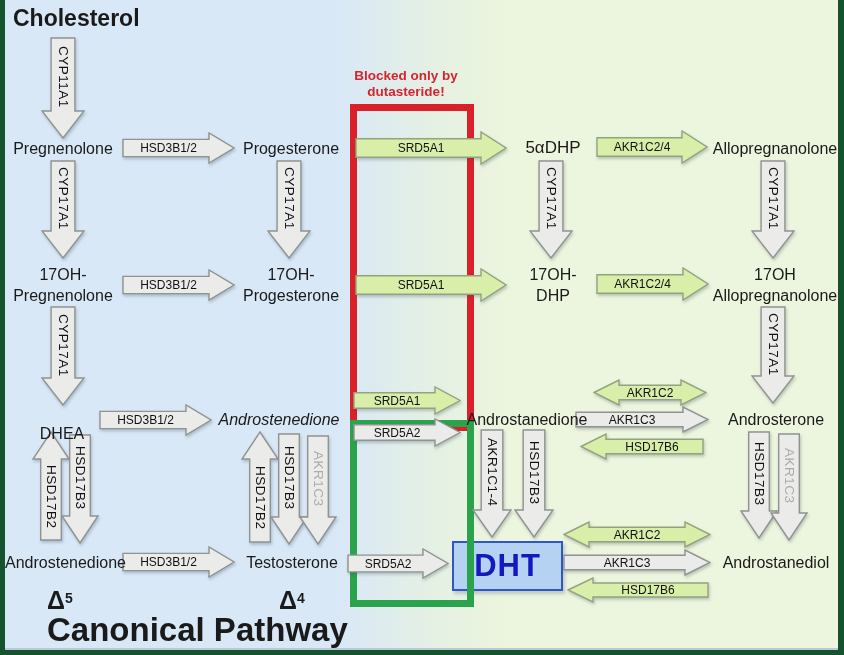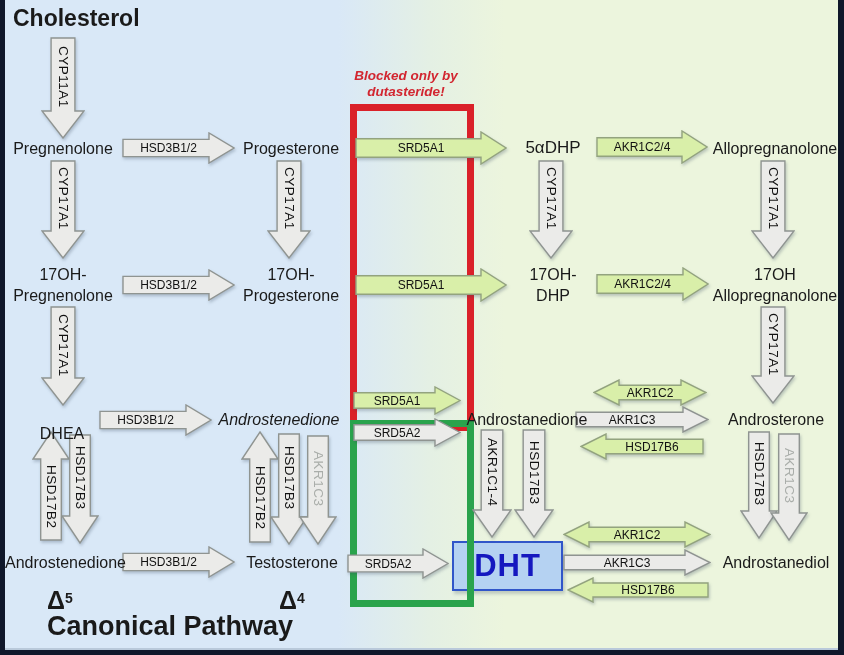--- a/index.html
+++ b/index.html
@@ -1,43 +1,43 @@
 <!DOCTYPE html>
 <html style="--bg-left: #d9e8f7; --bg-right: #ecf5dd; --arrow-gray-fill: #ebebe9; --arrow-gray-stroke: #8f9491; --arrow-green-fill: #d9efa9; --arrow-green-stroke: #93a37f; --red-box: #da2129; --green-box: #2aa34c; --red-text: #d22630; --green-text: #2fa558; --dht-fill: #b5d2f2; --dht-border: #3156c9; --dht-text: #1518bf; --muted-label: #a9ada9;"><head>
 <meta charset="utf-8">
 <style>
   html,body{margin:0;padding:0;background:#fff;}
-  .stage{position:relative;width:844px;height:655px;background:#0f172a;overflow:hidden;
+  .stage{position:relative;width:844px;height:655px;background:#14532d;overflow:hidden;
          font-family:"Liberation Sans",sans-serif;color:#1a1a1a;}
   .canvas{position:absolute;left:5px;top:0;width:833px;height:648px;
           background:linear-gradient(90deg,var(--bg-left) 0%,var(--bg-left) 40%,#e4f0e4 51%,var(--bg-right) 60%,var(--bg-right) 100%);
           border-bottom:2px solid #b9c9da;}
   .node{position:absolute;text-align:center;font-size:16px;line-height:21px;white-space:pre-line;z-index:4;}
   .title{position:absolute;font-size:23px;font-weight:bold;z-index:4;}
   .arrow{position:absolute;display:flex;align-items:center;justify-content:center;z-index:3;}
   .arrow svg{position:absolute;left:0;top:0;filter:drop-shadow(1.5px 2px 1.5px rgba(50,70,90,.28));}
   .arrow .albl{position:relative;z-index:1;font-size:12px;color:#111;}
   .arrow.v .albl{writing-mode:vertical-rl;font-size:13.5px;letter-spacing:.5px;}
   .arrow.dir-right .albl{margin-right:20px;}
   .arrow.dir-left  .albl{margin-left:20px;}
   .arrow.dir-down.v .albl{margin-bottom:22px;}
   .arrow.dir-up.v   .albl{margin-top:22px;}
   .arrow .albl.muted{color:var(--muted-label);}
   .redbox{position:absolute;border:7px solid var(--red-box);z-index:2;}
   .greenbox{position:absolute;border:7px solid var(--green-box);z-index:2;}
   .ann{position:absolute;text-align:center;font-weight:bold;font-size:13.5px;line-height:16px;white-space:pre-line;z-index:4;}
-  .ann.red{color:var(--red-text);font-style:italic;}
+  .ann.red{color:var(--red-text);}
   .ann.green{color:var(--green-text);}
   .dhtbox{position:absolute;background:var(--dht-fill);border:2.5px solid var(--dht-border);z-index:1;
           display:flex;align-items:center;justify-content:center;box-shadow:2px 3px 3px rgba(60,80,100,.25);}
   .dhtbox .dhtlbl{font-size:31px;font-weight:bold;color:var(--dht-text);letter-spacing:1px;}
   .delta{position:absolute;font-weight:bold;z-index:4;}
   .delta .base{font-size:25px;}
   .delta sup{font-size:14px;font-weight:bold;}
-  .pathway{position:absolute;font-size:27px;font-weight:bold;z-index:4;white-space:nowrap;}
+  .pathway{position:absolute;font-size:33px;font-weight:bold;z-index:4;white-space:nowrap;}
 </style>
 </head>
 <body>
 
 <div class="stage">
   <div class="canvas">
 
     <div class="title" style="left:8px;top:5px;">Cholesterol</div>
 
     <div class="redbox" style="left:345px;top:104px;width:110px;height:313px;"></div>

